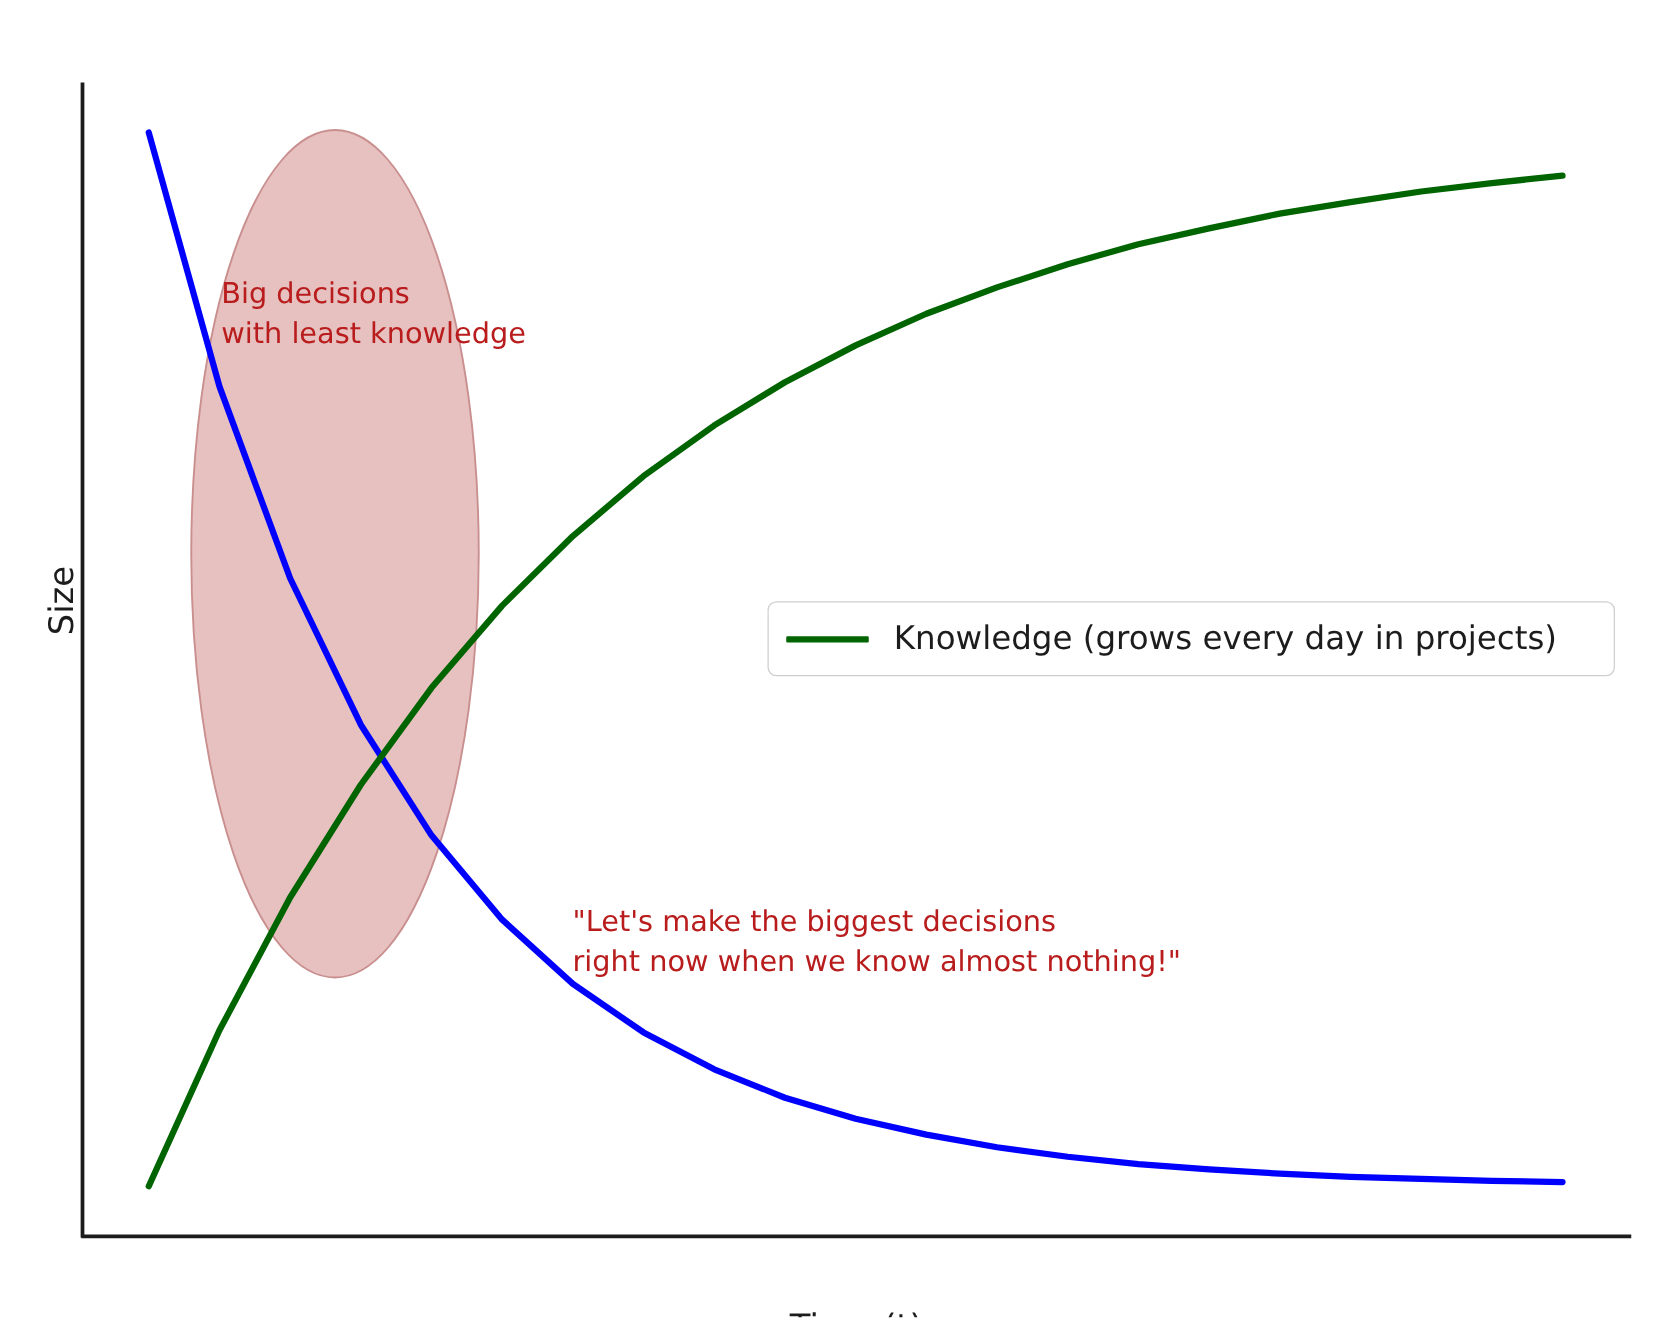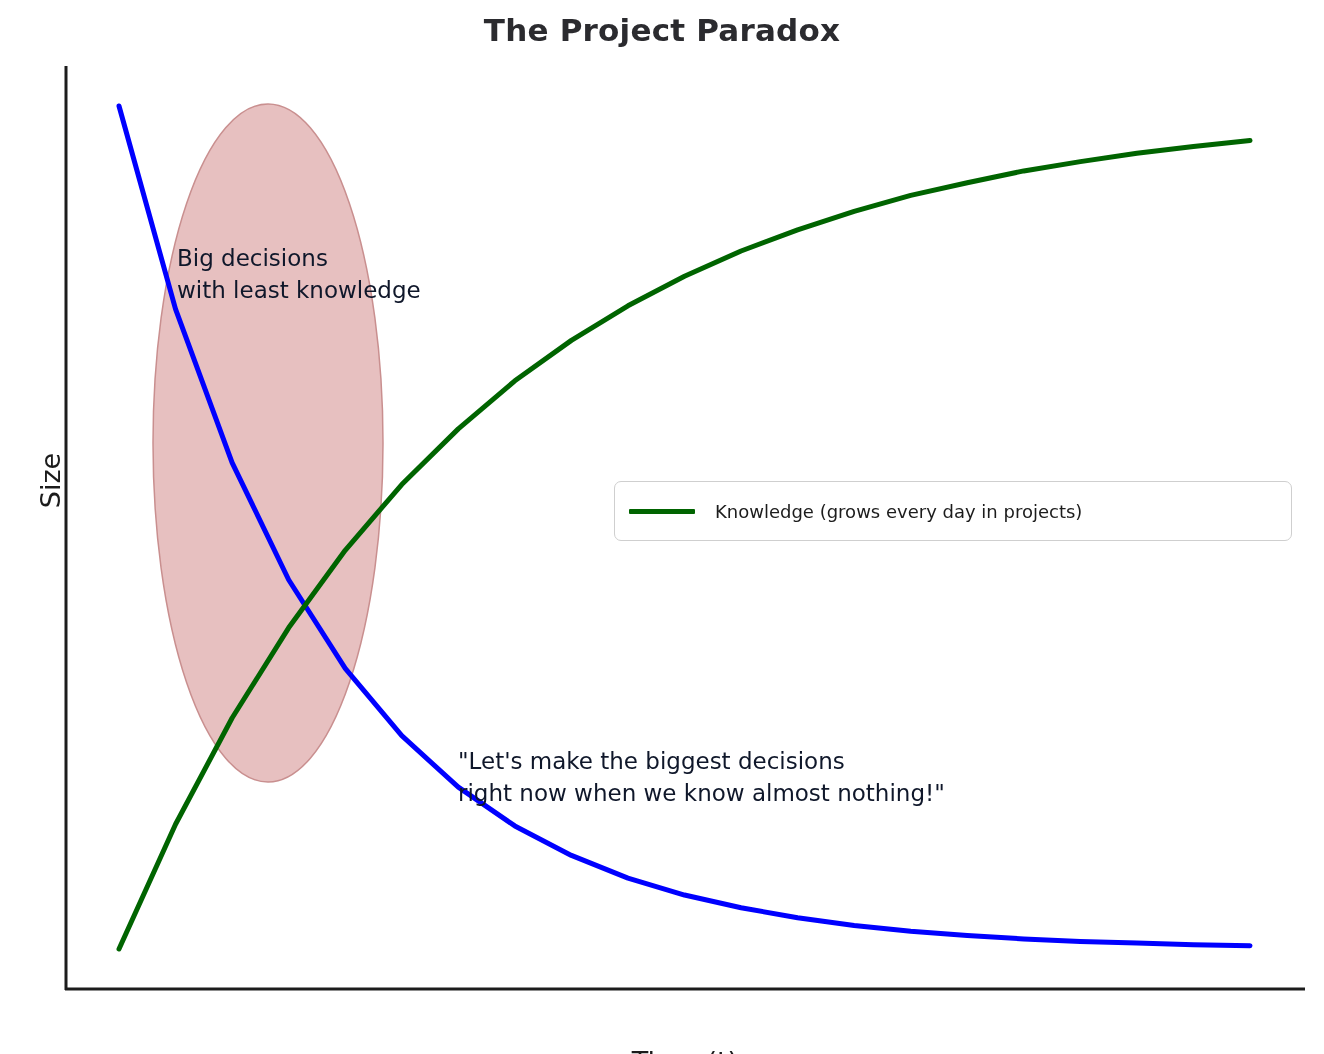--- a/index.html
+++ b/index.html
@@ -56,24 +56,23 @@
     font-size: 27px;
     color: #1c1c1c;
     transform: rotate(-90deg);
     transform-origin: center center;
   }
 
   
   .annotation {
     position: absolute;
     font-size: 23px;
-    color: #0f172a;
+    color: #b91c1c;
     line-height: 1.38;
     white-space: pre;
-    margin-top: 23px;
   }
   #annotation-big-decisions {
     left: 177px;
     top: 220px;
   }
   #annotation-quote {
     left: 458px;
     top: 723px;
   }
 
@@ -95,31 +94,30 @@
     height: 34px;
   }
   .legend-swatch {
     width: 66px;
     height: 5px;
     border-radius: 1px;
     flex: 0 0 auto;
   }
   .legend-label {
     margin-left: 20px;
-    font-size: 18px;
+    font-size: 26px;
     color: #1c1c1c;
     white-space: nowrap;
   }
 </style>
 </head>
 <body>
 
 <div id="figure">
 
-  <div id="chart-title">The Project Paradox</div>
 
   <svg id="plot-svg" width="1324" height="1054">
 
     <ellipse id="highlight-ellipse" cx="268" cy="443" rx="115" ry="339" fill="#e7c0c0" stroke="#c98f8f" stroke-width="1.5"></ellipse>
 
     <path id="curve-decisions" fill="none" stroke-width="5" stroke-linecap="round" stroke-linejoin="round" d="M119.00 106.00L175.55 309.16L232.10 462.59L288.65 579.77L345.20 668.28L401.75 735.72L458.30 787.14L514.85 825.92L571.40 855.43L627.95 878.19L684.50 895.05L741.05 907.69L797.60 917.81L854.15 925.40L910.70 931.30L967.25 935.51L1023.80 938.88L1080.35 941.41L1136.90 943.10L1193.45 944.78L1250.00 945.63" stroke="#0000FF"></path>
 
     <path id="curve-knowledge" fill="none" stroke-width="5" stroke-linecap="round" stroke-linejoin="round" d="M119.00 949.00L175.55 824.24L232.10 718.02L288.65 627.82L345.20 550.26L401.75 484.51L458.30 428.87L514.85 380.82L571.40 340.35L627.95 305.79L684.50 276.29L741.05 251.00L797.60 229.92L854.15 211.38L910.70 195.36L967.25 182.71L1023.80 170.91L1080.35 161.64L1136.90 153.21L1193.45 146.46L1250.00 140.56" stroke="#006400"></path>
 
     <line id="spine-left" x1="66" y1="66" x2="66" y2="990" stroke="#1c1c1c" stroke-width="3"></line>

